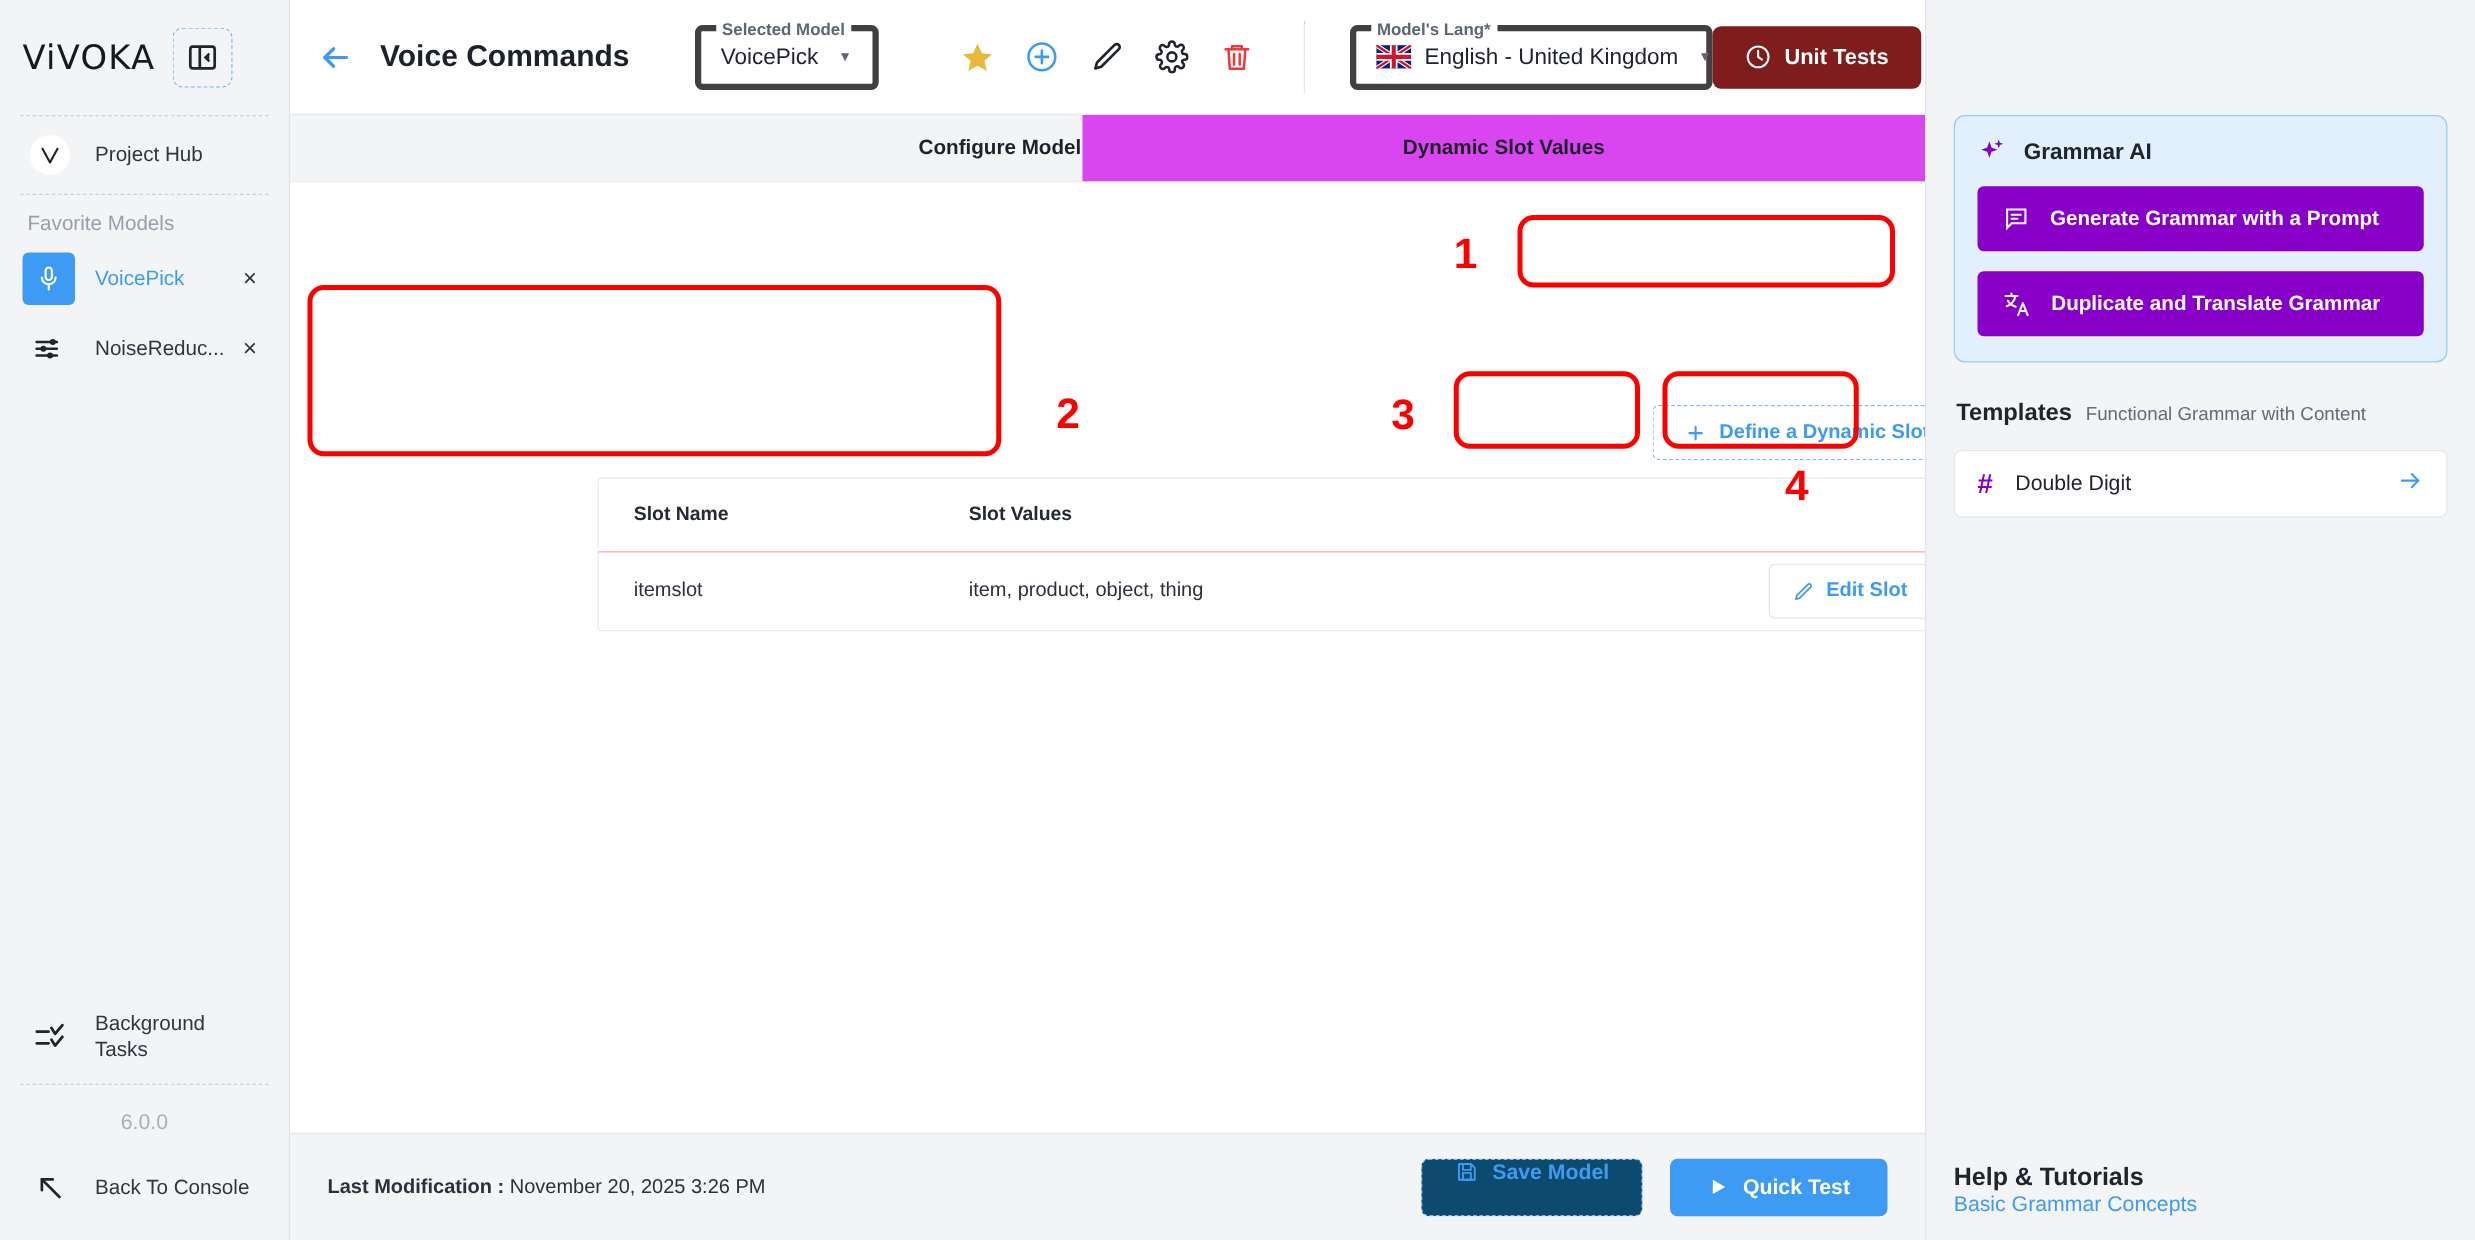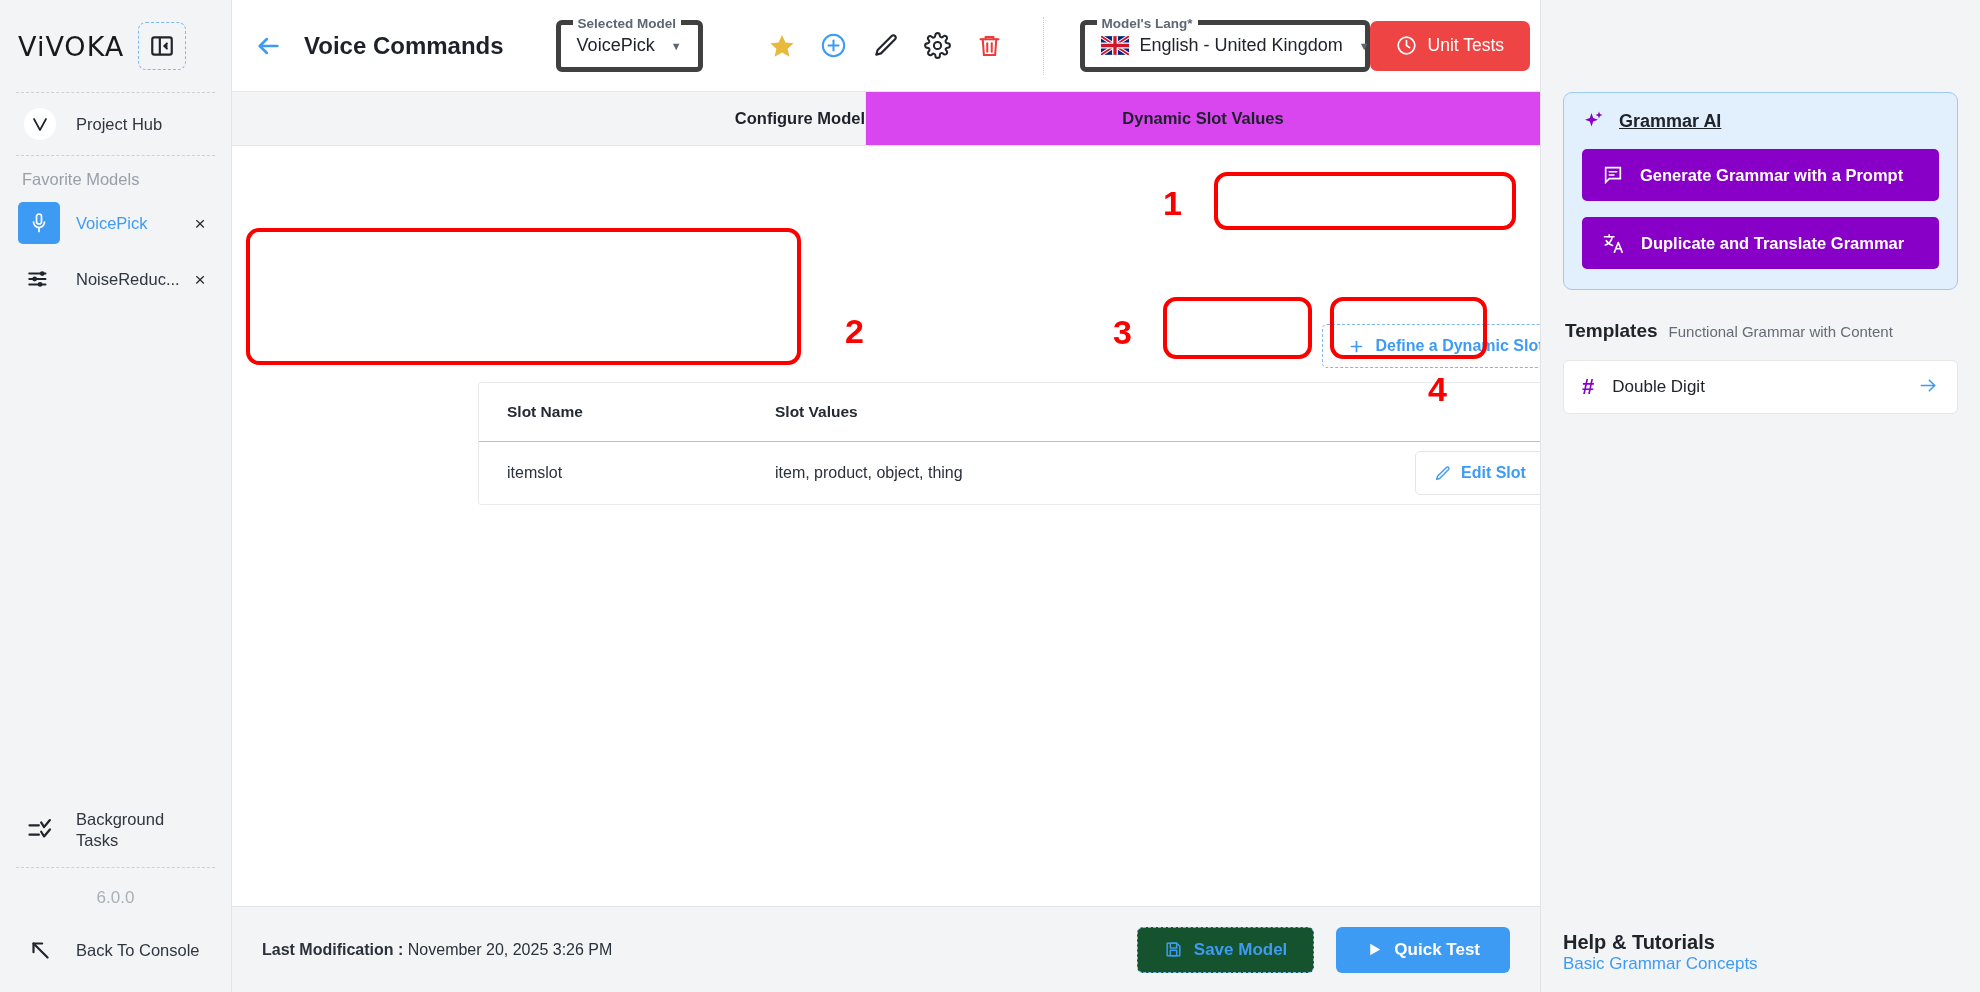--- a/index.html
+++ b/index.html
@@ -83,23 +83,23 @@
   #sel-lang  { width: 290px; }
 
   .icon-tools { display: flex; align-items: center; gap: 18px; margin-left: 62px; }
   .tool-ico { width: 34px; height: 34px; display:flex; align-items:center; justify-content:center; cursor:pointer; }
 
   .dotted-sep { width: 1px; height: 58px; border-left: 1px dotted #c9ced5; margin: 0 36px; }
 
   .flagbox { width: 28px; height: 19px; margin-right: 11px; flex: 0 0 28px; }
 
   .unit-tests-btn {
-    margin-left: auto; background: #ef4444; color: #fff; border-radius: 7px;
+    margin-left: auto; background: #7f1d1d; color: #fff; border-radius: 7px;
     height: 50px; padding: 0 26px; display: flex; align-items: center; gap: 11px;
-    font-size: 17.5px; font-weight: normal; cursor: pointer; white-space: nowrap;
+    font-size: 17.5px; font-weight: bold; cursor: pointer; white-space: nowrap;
   }
 
   
   .tabs { display: flex; height: 54px; flex: 0 0 54px; border-bottom: 1px solid #e4e7ea; background:#fff; }
   .tab {
     display: flex; align-items: center; justify-content: center;
     font-size: 16.5px; font-weight: bold; color: #1d2129; cursor: pointer; position: relative;
   }
   .tab.inactive { background: #f3f4f6; border-right: 1px solid #e4e7ea; justify-content: flex-end; }
   .tab.active { background: #d946ef; }
@@ -136,38 +136,38 @@
 
   
   .footer {
     height: 86px; flex: 0 0 86px; background: #f2f4f6; border-top: 1px solid #e0e3e7;
     display: flex; align-items: center; padding: 0 30px;
   }
   .last-mod { font-size: 16px; color: #2b313a; }
   .last-mod b { font-weight: bold; }
   .footer-actions { margin-left: auto; display: flex; align-items: center; gap: 22px; }
   .save-btn {
-    height: 46px; padding: 0 26px; border: 1.5px dashed #7eb6f5; border-radius: 6px; background: #14532d;
-    display: flex; align-items: center; gap: 11px; color: #3e9bf4; font-size: 17px; font-weight: bold; cursor: pointer;
+    height: 46px; padding: 0 26px; border: 1.5px dashed #7eb6f5; border-radius: 6px; background: #0c4a6e;
+    display: flex; align-items: flex-start; gap: 11px; color: #3e9bf4; font-size: 17px; font-weight: bold; cursor: pointer;
   }
   .quick-btn {
     height: 46px; padding: 0 30px; border-radius: 6px; background: #3e9bf4; color: #fff;
     display: flex; align-items: center; gap: 11px; font-size: 17px; font-weight: bold; cursor: pointer;
   }
 
   
   .rightpanel {
     width: 440px; flex: 0 0 440px; height: 992px; background: #f2f4f6;
     border-left: 1px solid #e0e3e7; padding: 92px 22px 0 22px; position: relative;
     display: flex; flex-direction: column;
   }
   .grammar-card {
     border: 1px solid #9fc9f2; background: #e2f0fd; border-radius: 9px; padding: 16px 18px 20px;
   }
-  .gc-title { display: flex; align-items: center; gap: 13px; font-size: 18px; font-weight: bold; color: #20242b; margin-bottom: 16px; text-decoration: underline; }
+  .gc-title { display: flex; align-items: center; gap: 13px; font-size: 18px; font-weight: bold; color: #20242b; margin-bottom: 16px; }
   .gc-btn {
     height: 52px; background: #8800c7; color: #fff; border-radius: 5px;
     display: flex; align-items: center; gap: 16px; padding: 0 20px;
     font-size: 16.5px; font-weight: bold; cursor: pointer; margin-bottom: 16px;
   }
   .gc-btn:last-child { margin-bottom: 0; }
 
   .templates-row { display: flex; align-items: baseline; gap: 11px; margin: 30px 0 18px 2px; }
   .templates-title { font-size: 19px; font-weight: bold; color: #20242b; }
   .templates-sub { font-size: 15px; color: #636c77; }

